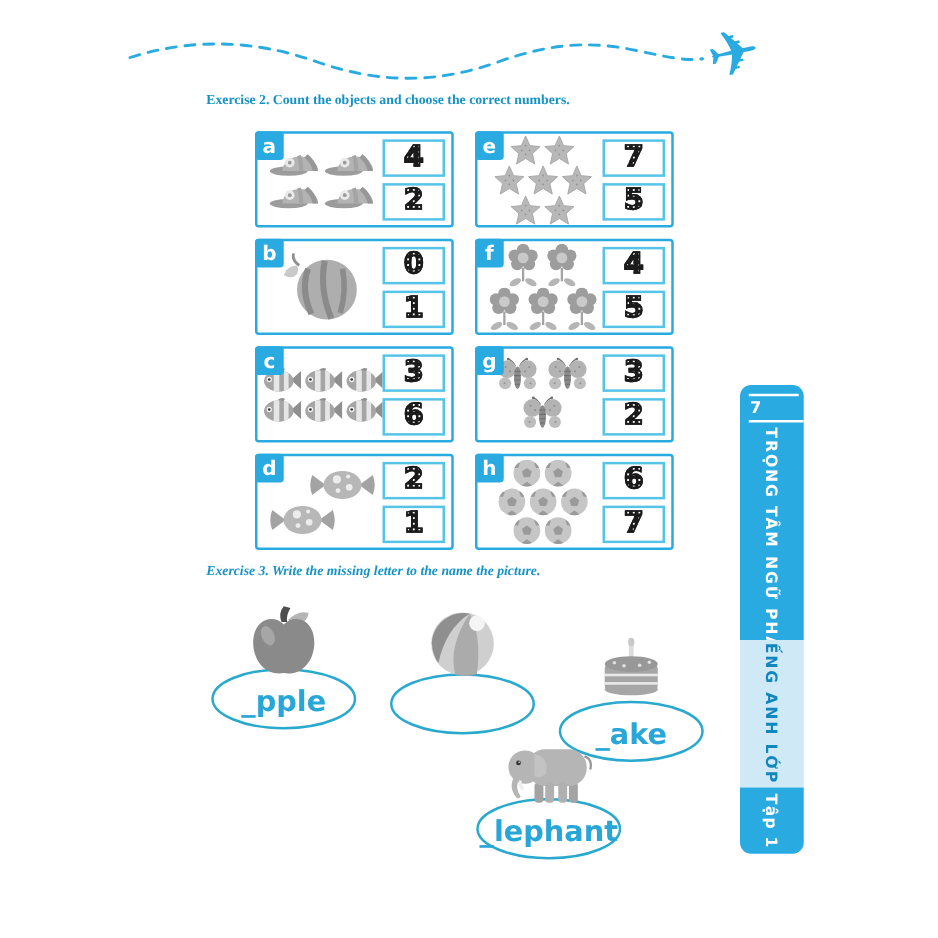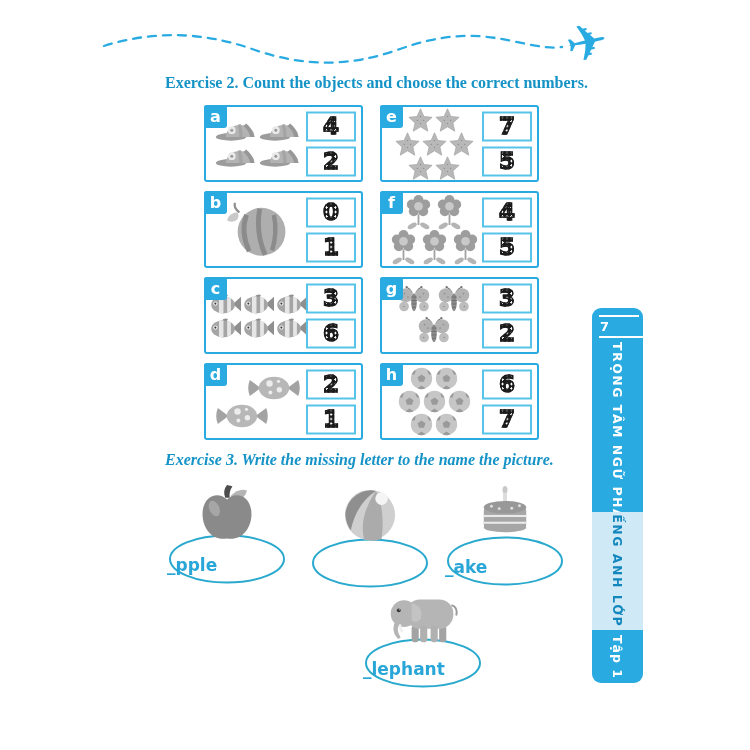--- a/index.html
+++ b/index.html
@@ -6,21 +6,21 @@
   #page{position:relative;width:750px;height:750px;background:#ffffff;overflow:hidden;
         font-family:"Liberation Sans",sans-serif;}
 
   
   #flight-path{position:absolute;left:100px;top:28px;}
   #airplane{position:absolute;left:566px;top:18px;font-size:50px;color:#29abe2;
             transform:rotate(-12deg);line-height:1;}
 
   
   .ex-heading{position:absolute;left:165px;font-family:"Liberation Serif",serif;
-              font-weight:bold;font-size:16px;color:#1593c6;}
+              font-weight:bold;font-size:11px;color:#1593c6;}
   #ex2-heading{top:74px;}
   #ex3-heading{top:451px;font-style:italic;}
 
   
   #grid{position:absolute;left:204px;top:105px;display:grid;
         grid-template-columns:159px 159px;grid-template-rows:repeat(4,77px);
         column-gap:17px;row-gap:9px;}
   .cell{position:relative;border:2px solid #29abe2;border-radius:3px;background:#fff;box-sizing:border-box;}
   .tab{position:absolute;top:-2px;left:-2px;width:23px;height:23px;background:#29abe2;
        border-radius:3px;color:#fff;font-family:"DejaVu Sans",sans-serif;font-weight:bold;
@@ -51,27 +51,27 @@
   .obj-candy{width:52px;height:28px;}
   .obj-starfish{width:25px;height:24px;}
   .obj-flower{width:29px;height:35px;}
   .obj-butterfly{width:38px;height:31px;}
   .obj-soccer-ball{width:23px;height:23px;}
 
   
   .fig{position:absolute;width:120px;height:100px;}
   .fig .picto{position:absolute;left:50%;transform:translateX(-50%);top:0;z-index:2;}
   .fig .oval{position:absolute;left:1px;bottom:0;z-index:1;}
-  .fig .word{position:absolute;left:0;right:0;bottom:9px;z-index:3;
-             font-family:"DejaVu Sans",sans-serif;font-weight:bold;font-size:17px;color:#29a6d8;}
+  .fig .word{position:absolute;left:0;right:0;bottom:9px;text-align:center;z-index:3;
+             font-family:"DejaVu Sans",sans-serif;font-weight:bold;font-size:23px;color:#29a6d8;}
   #fig-apple{left:167px;top:484px;}
   #fig-ball{left:310px;top:488px;}
-  #fig-cake{left:445px;top:486px;}
+  #fig-cake{left:445px;top:510px;}
   #fig-duck{left:233px;top:588px;}
-  #fig-elephant{left:363px;top:588px;}
+  #fig-elephant{left:379px;top:588px;}
 
   
   #sidebar{position:absolute;left:592px;top:308px;width:51px;height:375px;}
   .sb-sec{box-sizing:border-box;width:51px;overflow:hidden;}
   #sb-top{height:204px;background:#29abe2;border-radius:9px 9px 0 0;color:#fff;}
   #sb-rule1{margin:7px 4px 0 7px;height:2px;background:#fff;}
   #sb-pagenum{font-family:"DejaVu Sans",sans-serif;font-weight:bold;font-size:13px;
               padding:2px 0 2px 8px;color:#fff;}
   #sb-rule2{margin:0 0 4px 7px;height:2px;background:#fff;}
   .vtext{writing-mode:vertical-rl;font-family:"DejaVu Sans",sans-serif;font-weight:bold;

